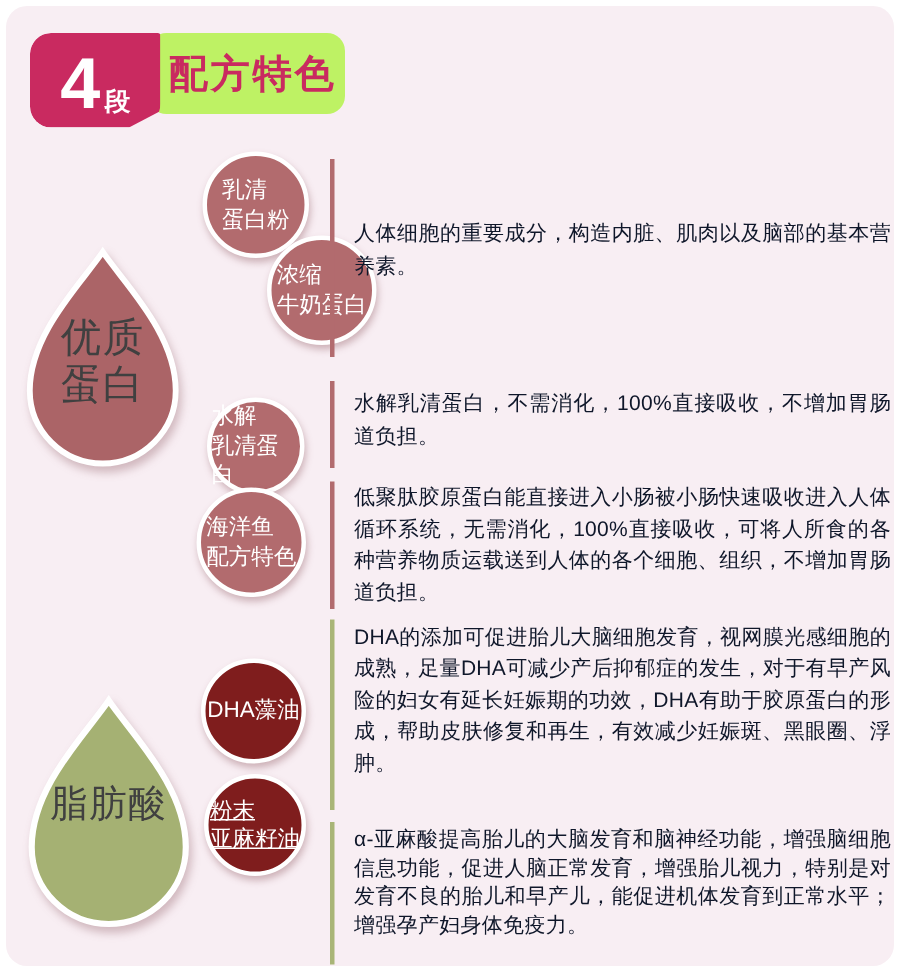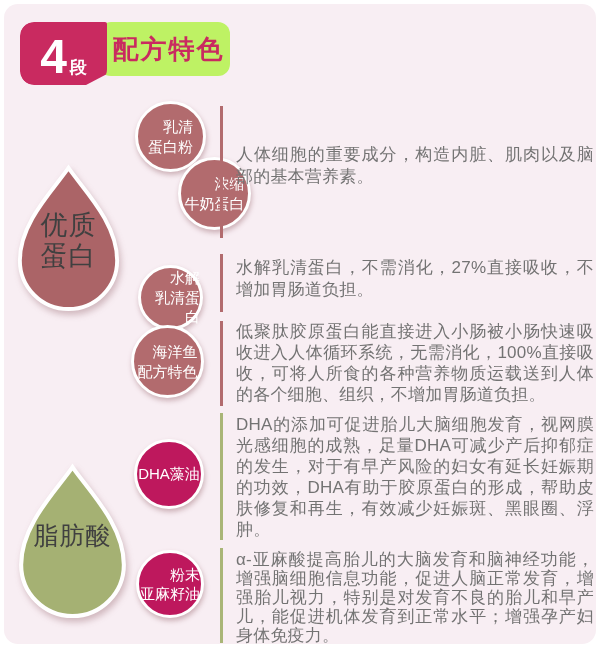--- a/index.html
+++ b/index.html
@@ -47,46 +47,46 @@
   .droplet-protein { left:11px; top:159px; width:107px; height:150px; }
   .droplet-protein .droplet-label { top:31%; font-size:27px; line-height:1.17; letter-spacing:1px; }
   .droplet-fat { left:12px; top:458px; width:113px; height:158px; }
   .droplet-fat .droplet-label { top:36%; font-size:25px; letter-spacing:1px; }
 
   
   .circle {
     position:absolute; border-radius:50%;
     border:3px solid #ffffff;
     box-shadow: 1px 3px 5px rgba(125,65,75,0.35);
-    display:flex; align-items:center; justify-content:center; text-align:right;
+    display:flex; align-items:center; justify-content:center; text-align:left;
     color:#ffffff; font-size:15px; line-height:1.3; white-space:pre-line;
   }
   .circle.maroon { background:#b26b6e; }
-  .circle.green  { background:#be185d; }
+  .circle.green  { background:#7f1d1d; }
   .c1 { left:131px; top:97px;  width:71px; height:71px; }
   .c2 { left:130px; top:153px; width:73px; height:73px;margin-left:44px; }
   .c3 { left:134px; top:249px; width:65px; height:65px;margin-top:12px; }
   .c4 { left:127px; top:321px; width:73px; height:73px; }
   .c5 { left:130px; top:435px; width:70px; height:70px; }
-  .c6 { left:132px; top:546px; width:68px; height:68px; }
+  .c6 { left:132px; top:512px; width:68px; height:68px;text-decoration:underline; }
 
   
   .divider { position:absolute; left:216px; width:3px; }
   .divider.maroon { background:#b26b6e; }
   .divider.green  { background:#a9b577; }
   .d1 { top:102px; height:132px; }
   .d2 { top:250px; height:58px;  }
   .d3 { top:317px; height:85px;  }
   .d4 { top:409px; height:127px; }
   .d5 { top:544px; height:95px;  }
 
   
   .desc {
     position:absolute; left:232px; width:358px;
-    color:#737373; font-size:17px; line-height:21px; letter-spacing:0.2px;
+    color:#0f172a; font-size:14px; line-height:21px; letter-spacing:0.2px;
     text-align:justify;
   }
   .t1 { top:140px; line-height:22px; }
   .t2 { top:253px; line-height:22px; }
   .t3 { top:317px; }
   .t4 { top:410px; }
   .t5 { top:546px; line-height:19px; }
 </style>
 </head>
 <body>
@@ -142,19 +142,19 @@
 亚麻籽油</span>
     </div>
 
     <div class="divider maroon d1"></div>
     <div class="divider maroon d2"></div>
     <div class="divider maroon d3"></div>
     <div class="divider green d4"></div>
     <div class="divider green d5"></div>
 
     <div class="desc t1">人体细胞的重要成分，构造内脏、肌肉以及脑部的基本营养素。</div>
-    <div class="desc t2">水解乳清蛋白，不需消化，27%直接吸收，不增加胃肠道负担。</div>
+    <div class="desc t2">水解乳清蛋白，不需消化，100%直接吸收，不增加胃肠道负担。</div>
     <div class="desc t3">低聚肽胶原蛋白能直接进入小肠被小肠快速吸收进入人体循环系统，无需消化，100%直接吸收，可将人所食的各种营养物质运载送到人体的各个细胞、组织，不增加胃肠道负担。</div>
     <div class="desc t4">DHA的添加可促进胎儿大脑细胞发育，视网膜光感细胞的成熟，足量DHA可减少产后抑郁症的发生，对于有早产风险的妇女有延长妊娠期的功效，DHA有助于胶原蛋白的形成，帮助皮肤修复和再生，有效减少妊娠斑、黑眼圈、浮肿。</div>
     <div class="desc t5">α-亚麻酸提高胎儿的大脑发育和脑神经功能，增强脑细胞信息功能，促进人脑正常发育，增强胎儿视力，特别是对发育不良的胎儿和早产儿，能促进机体发育到正常水平；增强孕产妇身体免疫力。</div>
 
   </div>
 </div>
 
 </body></html>

